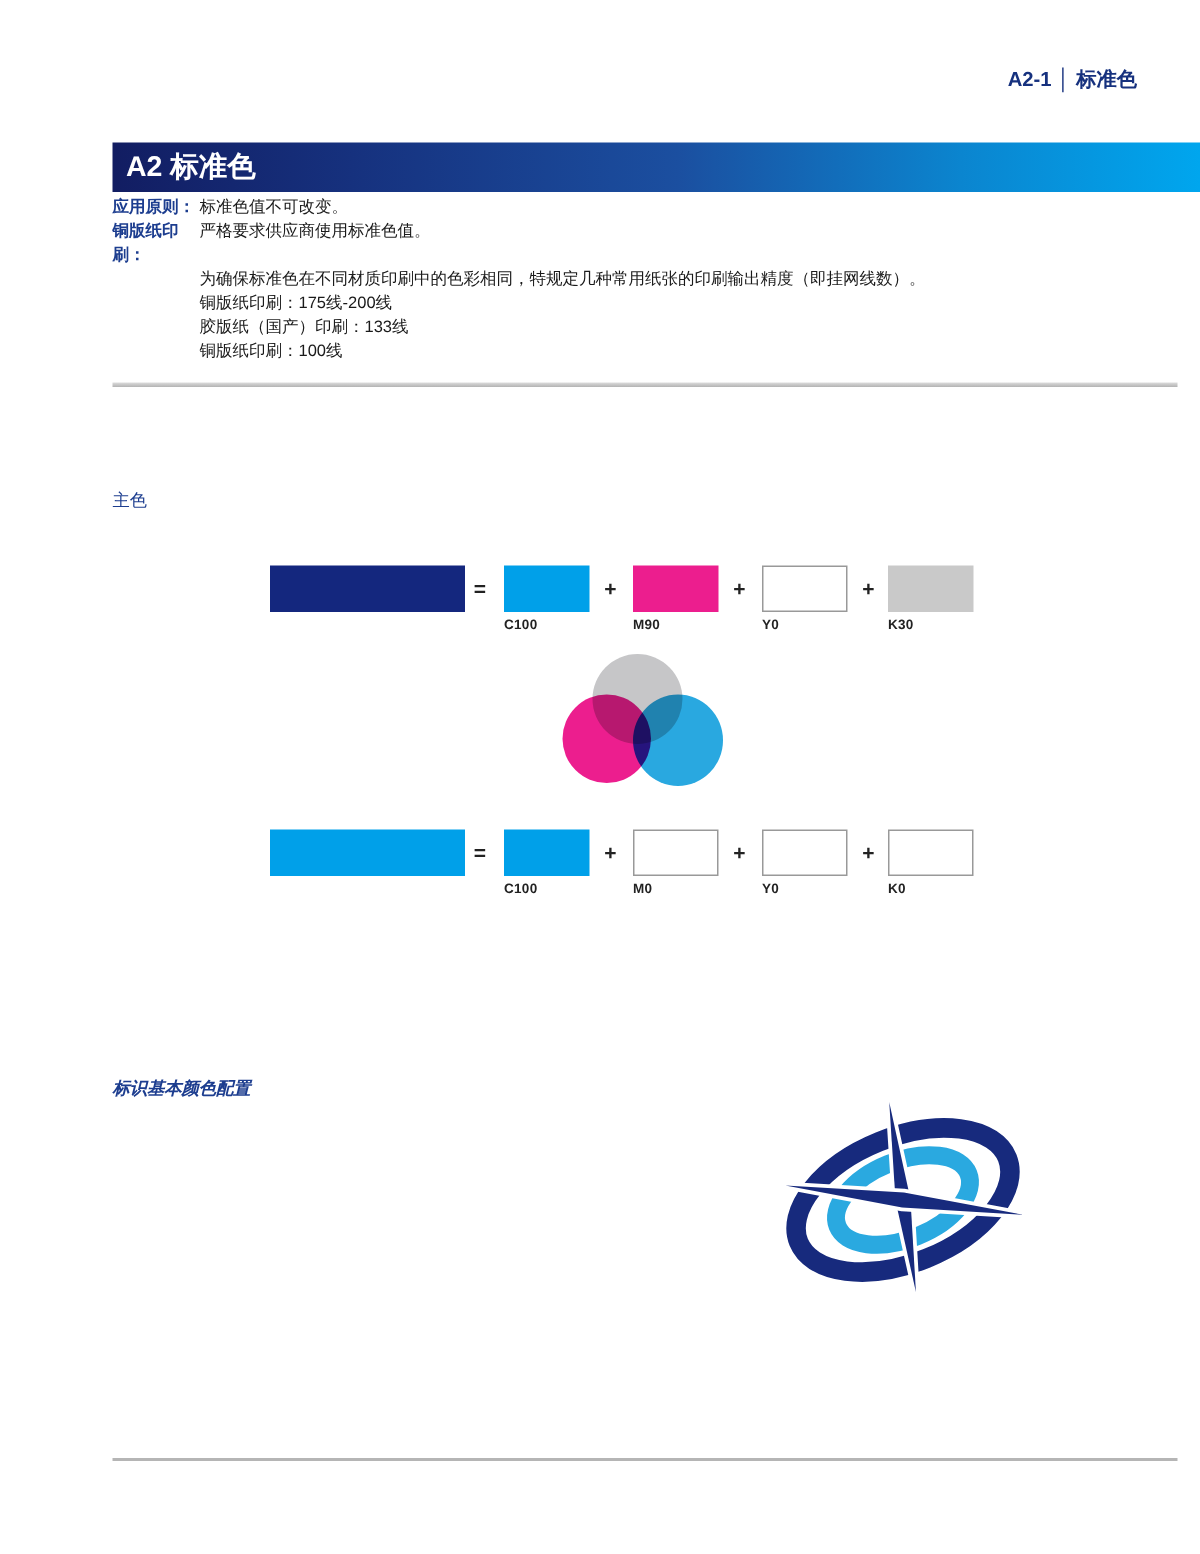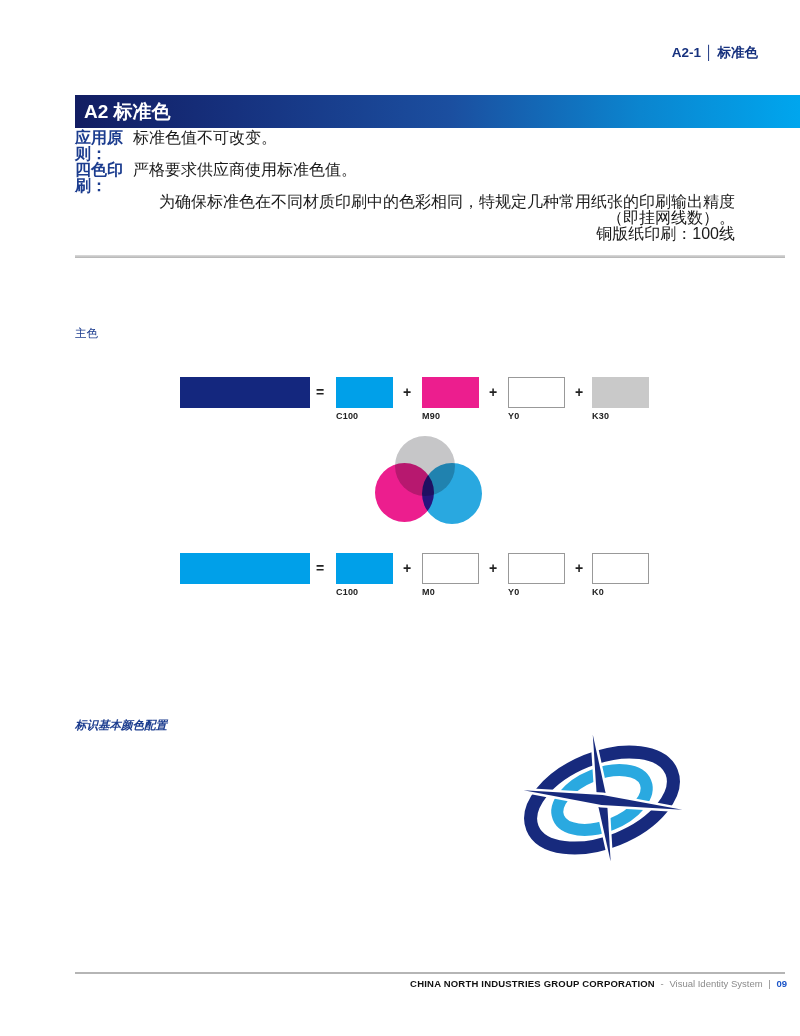--- a/index.html
+++ b/index.html
@@ -9,25 +9,25 @@
   
   .corner{position:absolute;top:44px;right:42px;font-size:13.5px;font-weight:bold;color:#16317e;}
   .corner .sep{font-weight:normal;margin:0 4px;color:#16317e;}
 
   
   .titlebar{position:absolute;left:75px;right:0;top:71px;height:33px;
     background:linear-gradient(90deg,#121d62 0%,#16317e 22%,#1b4fa0 52%,#0b85cf 78%,#00a6ee 100%);
     color:#ffffff;font-size:19px;font-weight:bold;line-height:33px;padding-left:9px;box-sizing:border-box;margin-top:24px;}
 
   
-  .principles{position:absolute;left:75px;top:130px;width:660px;font-size:16px;line-height:16px;}
+  .principles{position:absolute;left:75px;top:130px;width:660px;font-size:11px;line-height:16px;}
   .prow{display:flex;}
   .plabel{color:#1c3d8f;font-weight:bold;width:58px;flex:0 0 58px;}
   .ptext{color:#1a1a1a;font-family:Liberation Serif, serif;}
-  .pdetail{margin-left:58px;color:#1a1a1a;text-align:right;}
+  .pdetail{margin-left:58px;color:#1a1a1a;}
 
   .divider{position:absolute;left:75px;top:255px;width:710px;height:3px;
     background:linear-gradient(#dcdcdc,#b3b3b3);}
 
   .sec-title{position:absolute;color:#1c3d8f;font-size:11.5px;}
   .t-main{left:75px;top:326px;text-align:center;}
   .t-logo{left:75px;top:718px;font-weight:bold;font-style:italic;}
 
   
   .eq-row{position:absolute;left:180px;width:470px;height:48px;}
@@ -78,24 +78,26 @@
   <div class="titlebar">
     <span>A2 标准色</span>
   </div>
 
   <div class="principles">
     <div class="prow">
       <span class="plabel">应用原则：</span>
       <span class="ptext">标准色值不可改变。</span>
     </div>
     <div class="prow">
-      <span class="plabel">四色印刷：</span>
+      <span class="plabel">铜版纸印刷：</span>
       <span class="ptext">严格要求供应商使用标准色值。</span>
     </div>
     <div class="pdetail">为确保标准色在不同材质印刷中的色彩相同，特规定几种常用纸张的印刷输出精度（即挂网线数）。</div>
+    <div class="pdetail">铜版纸印刷：175线-200线</div>
+    <div class="pdetail">胶版纸（国产）印刷：133线</div>
     <div class="pdetail">铜版纸印刷：100线</div>
   </div>
 
   <div class="divider"></div>
 
   <div class="sec-title t-main">主色</div>
 
   <div class="eq-row r1">
     <div class="result" style="background: rgb(20, 39, 126);"></div>
     <div class="op op-eq">=</div>
@@ -163,21 +165,14 @@
           <polygon points="0,-66 5,0 0,62 -5,0" stroke="#ffffff" stroke-width="5" paint-order="stroke" stroke-linejoin="round" fill="#172a7d"></polygon>
         </g>
         <g transform="rotate(7)">
           <polygon points="-79,0 0,-5 81,0 0,5" stroke="#ffffff" stroke-width="5" paint-order="stroke" stroke-linejoin="round" fill="#172a7d"></polygon>
         </g>
       </g>
     </svg>
   </div>
 
   <div class="f-line"></div>
-  <div class="f-text">
-    <span class="f-company">CHINA NORTH INDUSTRIES GROUP CORPORATION</span>
-    <span>-</span>
-    <span>Visual Identity System</span>
-    <span>|</span>
-    <span class="f-page">09</span>
-  </div>
 
 </div>
 
 </body></html>

